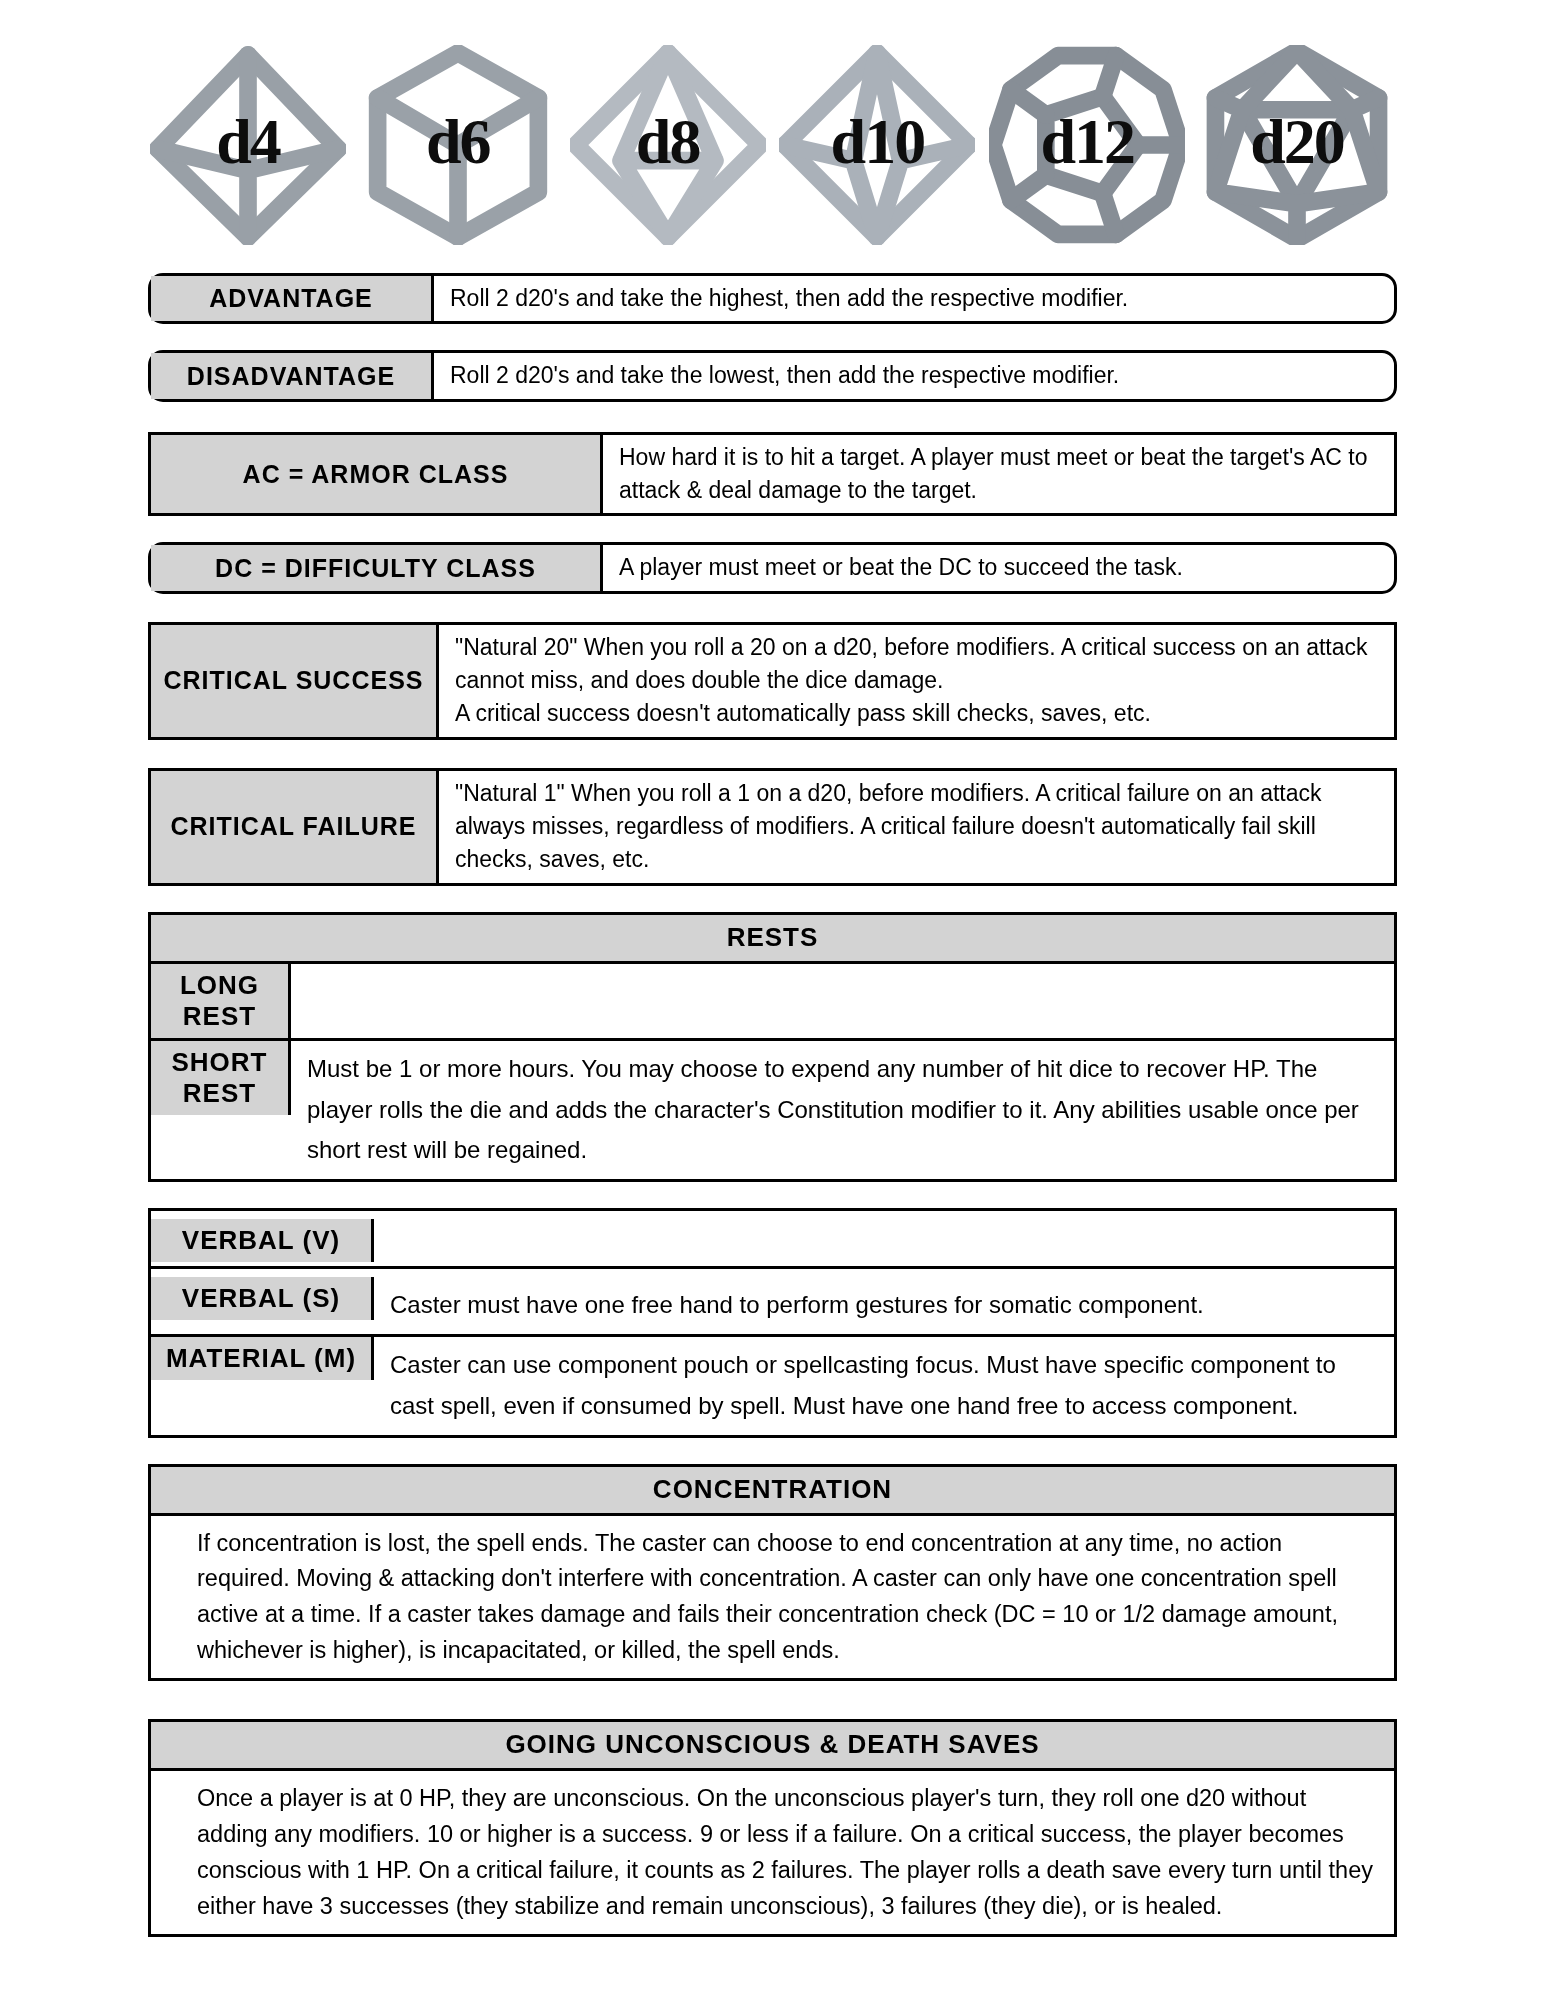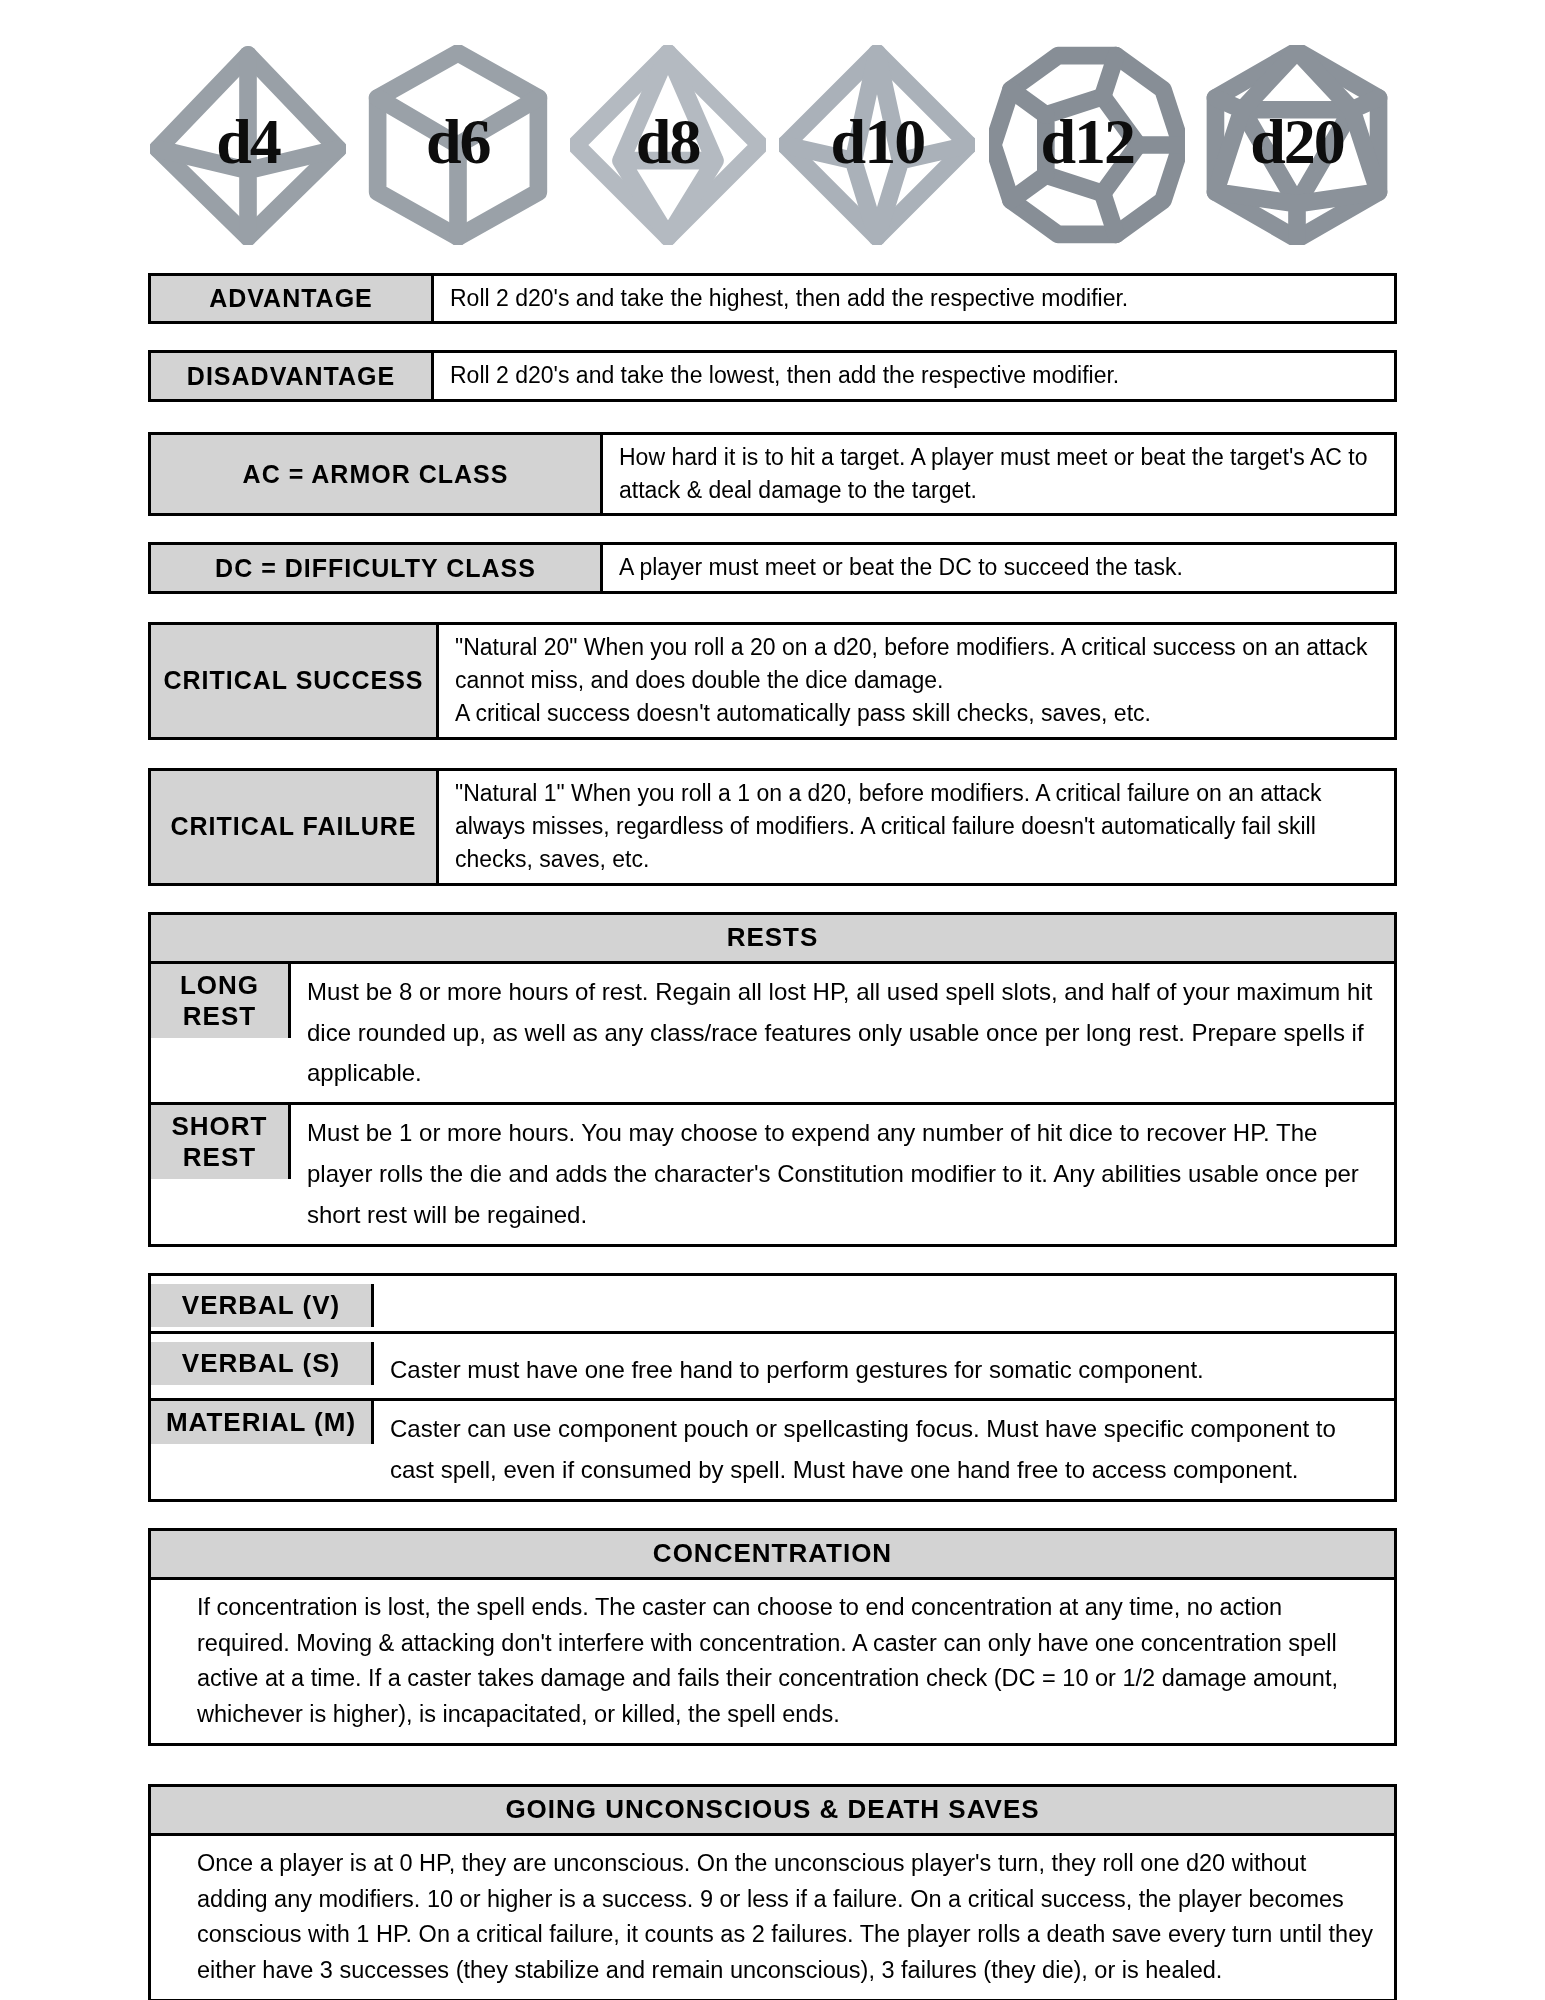--- a/index.html
+++ b/index.html
@@ -46,21 +46,21 @@
     padding: 6px 16px; font-size: 23px; line-height: 1.45;
     white-space: pre-line;
   }
   .w-adv  .def-term { width: 283px; }
   .w-acdc .def-term { width: 452px; }
   .w-crit .def-term { width: 288px; }
   .mb26 { margin-bottom: 26px; }
   .mb28 { margin-bottom: 28px; }
   .mb30 { margin-bottom: 30px; }
   .mb38 { margin-bottom: 38px; }
-  .h48  { min-height: 48px; }
+  .h48  { min-height: 48px; border-radius: 15px; }
   .h78  { min-height: 78px; }
   .h108 { min-height: 108px; }
 
   
   .section { border: 3px solid #000; background: #fff; }
   .section-header {
     background: #d3d3d3; border-bottom: 3px solid #000;
     text-align: center; font-weight: 700; font-size: 26px;
     letter-spacing: 1px; padding: 7px 0 8px 0;
   }
@@ -163,21 +163,20 @@
 
   <div class="def-row w-crit h108 mb26">
     <div class="def-term">CRITICAL FAILURE</div>
     <div class="def-text">"Natural 1" When you roll a 1 on a d20, before modifiers. A critical failure on an attack always misses, regardless of modifiers. A critical failure doesn't automatically fail skill checks, saves, etc.</div>
   </div>
 
   <div class="section rests-col mb26">
     <div class="section-header">RESTS</div>
     <div class="section-row row-tall">
       <div class="def-term">LONG REST</div>
-      <div class="def-text">Must be 8 or more hours of rest. Regain all lost HP, all used spell slots, and half of your maximum hit dice rounded up, as well as any class/race features only usable once per long rest. Prepare spells if applicable.</div>
     </div>
     <div class="section-row row-tall">
       <div class="def-term">SHORT REST</div>
       <div class="def-text">Must be 1 or more hours. You may choose to expend any number of hit dice to recover HP. The player rolls the die and adds the character's Constitution modifier to it. Any abilities usable once per short rest will be regained.</div>
     </div>
   </div>
 
   <div class="section spell-col mb26">
     <div class="section-row row-single">
       <div class="def-term">VERBAL (V)</div>

